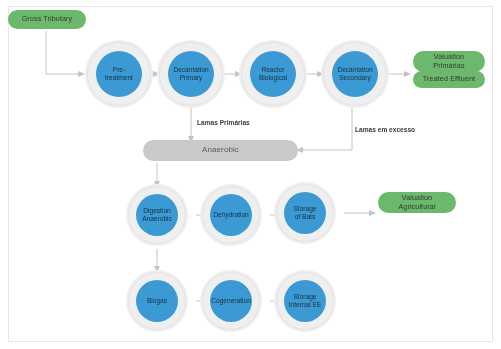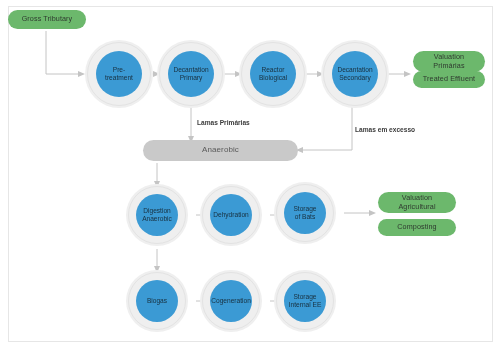--- a/index.html
+++ b/index.html
@@ -231,23 +231,20 @@
     </div>
   </div>
 
   <div class="pill green" style="left:378px;top:192px;width:78px;height:21px;">
     <div>
       <span>Valuation</span><br>
       <span>Agricultural</span>
     </div>
   </div>
 
-  <div class="pill green" style="left:378px;top:219px;width:78px;height:17px;">
-    <span>Composting</span>
-  </div>
 
   <div class="node" style="left:126px;top:270px;width:62px;height:62px;">
     <div class="ring" style="left:2px;top:2px;width:58px;height:58px;"></div>
     <div class="disc" style="left:10px;top:10px;width:42px;height:42px;">
       <div>
         <span>Biogas</span>
       </div>
     </div>
   </div>
 

